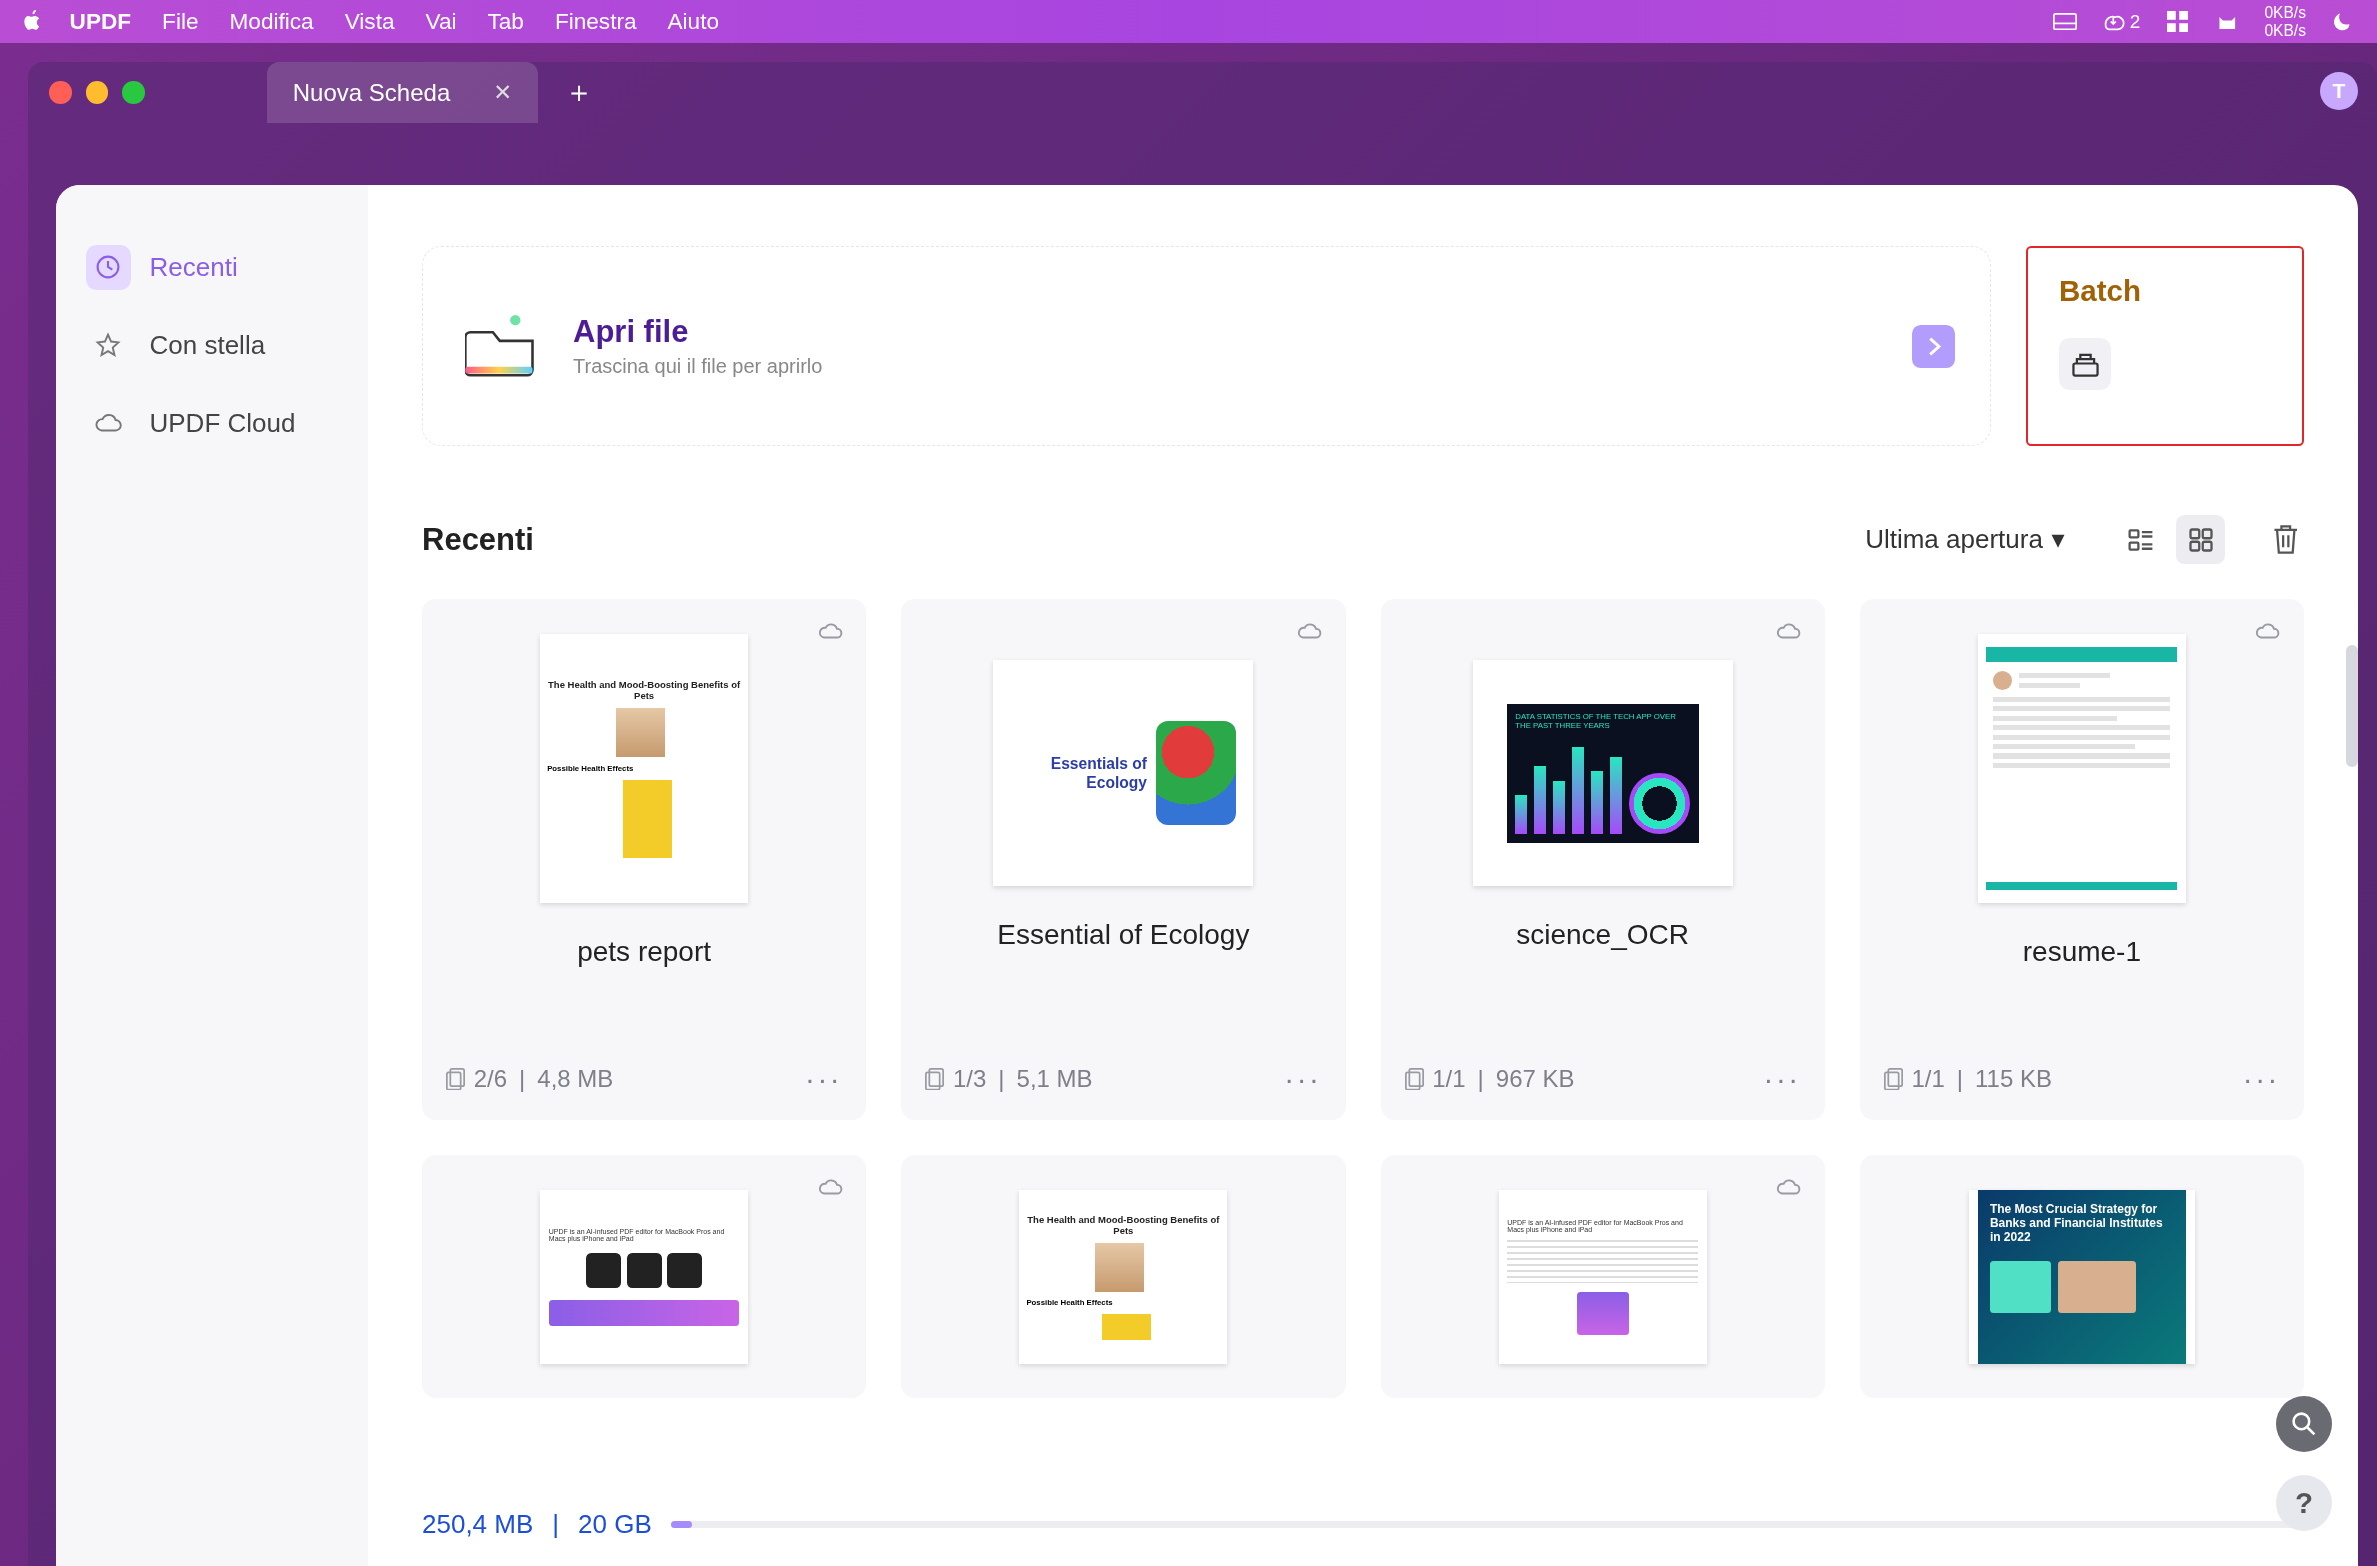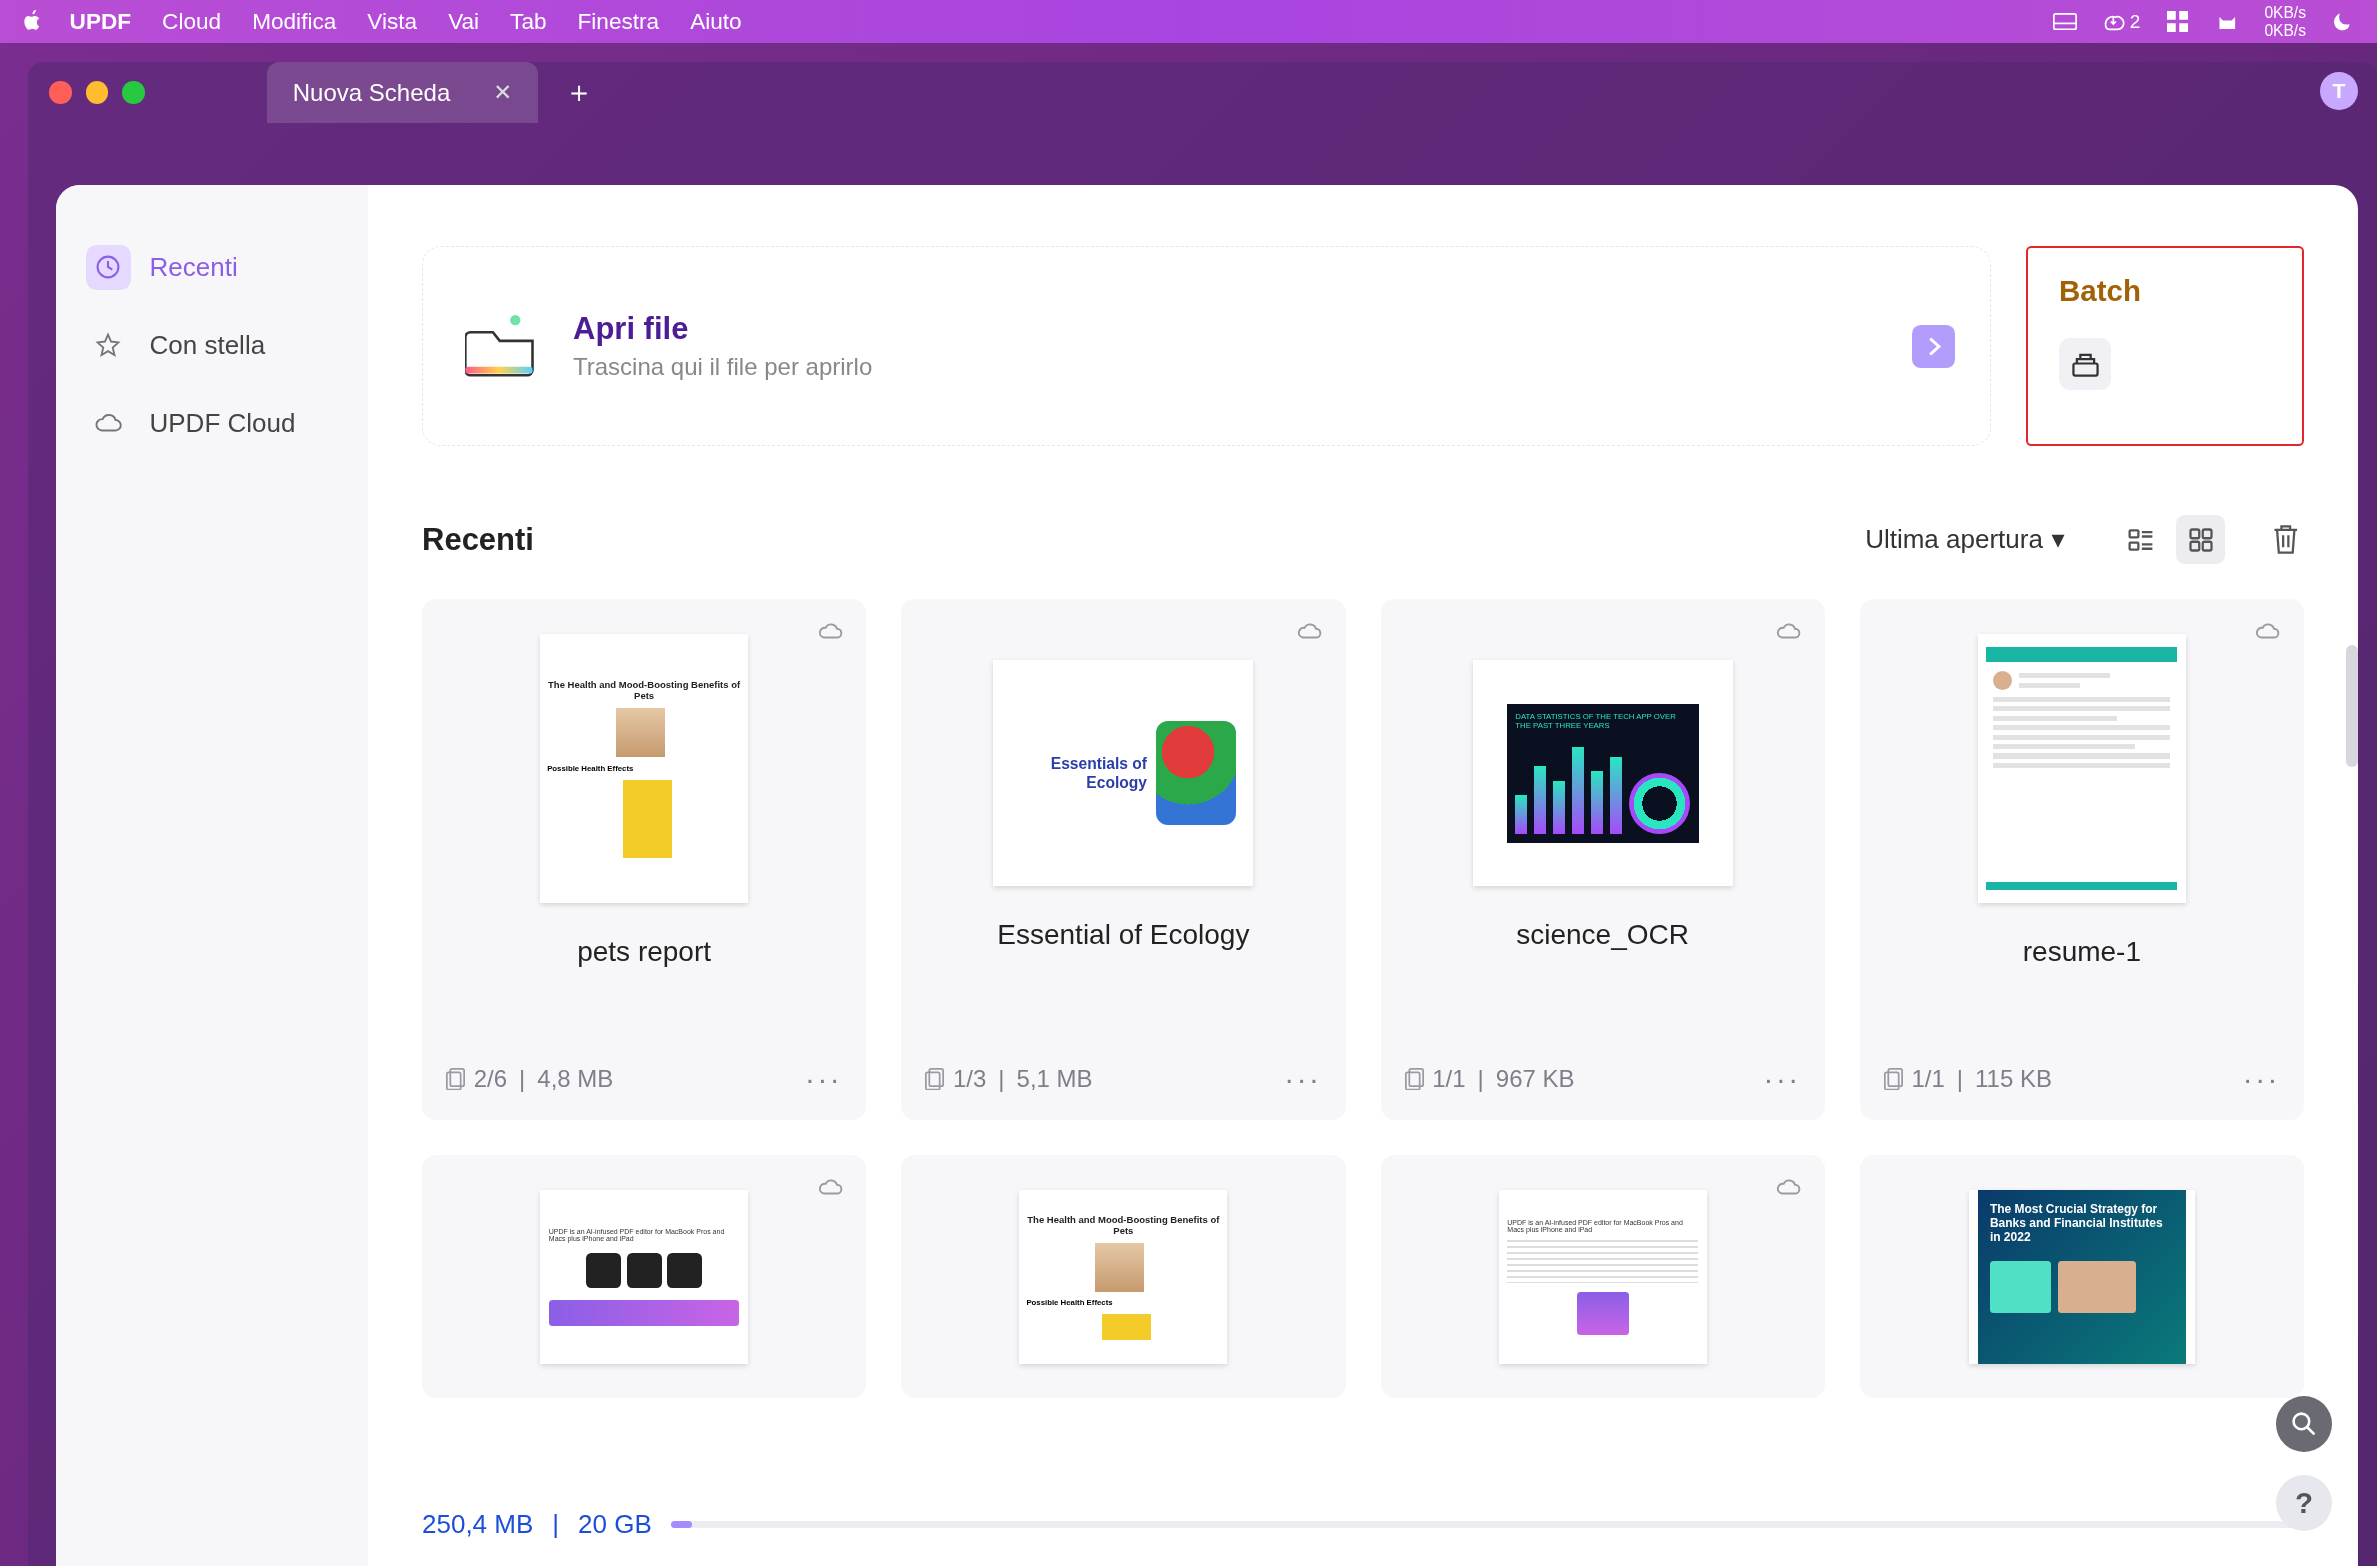--- a/index.html
+++ b/index.html
@@ -38,21 +38,21 @@
 .sideitem.active .sicon { background: #e5d9ff; }
 
 
 .content { flex: 1; padding: 61px 54px 0 54px; position: relative; overflow: hidden; }
 
 
 .toprow { display: flex; gap: 35px; margin-bottom: 69px; }
 .opencard { flex: 1; border: 1.7px dashed #e6e6ec; border-radius: 19px; height: 200px; display: flex; align-items: center; padding: 0 42px; position: relative; }
 .opencard .folder { width: 73px; height: 62px; margin-right: 35px; }
 .opencard .title { font-size: 31px; font-weight: 600; color: #4c1d95; margin-bottom: 5.2px; }
-.opencard .sub { font-size: 24px; color: #888; }
+.opencard .sub { font-size: 20px; color: #888; }
 .opencard .arrow { position: absolute; right: 35px; width: 43px; height: 43px; border-radius: 8.7px; background: #b29cfc; display: flex; align-items: center; justify-content: center; }
 .batchcard { width: 278px; border: 2.6px solid #e2262b; border-radius: 5.2px; height: 200px; padding: 26px 31px; }
 .batchcard .title { font-size: 29.5px; font-weight: 600; color: #a16207; }
 .batchcard .bicon { margin-top: 29.5px; width: 52px; height: 52px; background: #f1f1f5; border-radius: 10.4px; display: flex; align-items: center; justify-content: center; }
 
 
 .rheader { display: flex; align-items: center; margin-bottom: 35px; }
 .rheader .rtitle { font-size: 31px; font-weight: 600; color: #222; }
 .rheader .sort { margin-left: auto; font-size: 26px; color: #333; display: flex; align-items: center; gap: 8.7px; }
 .rheader .viewbtns { margin-left: 52px; display: flex; gap: 10.4px; }
@@ -113,21 +113,21 @@
 </head>
 <body>
 
 <div class="menubar">
   <span class="apple">
     <svg width="22.6" height="24" viewBox="0 0 26 28" fill="#fff">
         <path d="M21 19c-1 2-2 4-4 4s-2-1-4-1-2 1-4 1-3-2-4-4c-2-4-2-11 3-12 2 0 3 1 4 1s2-1 4-1c2 0 4 1 5 3-4 2-3 8 0 9zM16 3c1-1 2-3 1-3-1 0-3 1-3 2-1 1-1 3 0 3 1 0 2-1 2-2z"></path>
       </svg>
   </span>
   <span class="appname">UPDF</span>
-  <span class="menuitem">Cloud</span>
+  <span class="menuitem">File</span>
   <span class="menuitem">Modifica</span>
   <span class="menuitem">Vista</span>
   <span class="menuitem">Vai</span>
   <span class="menuitem">Tab</span>
   <span class="menuitem">Finestra</span>
   <span class="menuitem">Aiuto</span>
   <div class="right">
     <span class="icon">
         <svg width="24" height="17.4" viewBox="0 0 28 20" fill="none" stroke="#fff" stroke-width="2">
           <rect x="1" y="1" width="26" height="18" rx="2"></rect>

